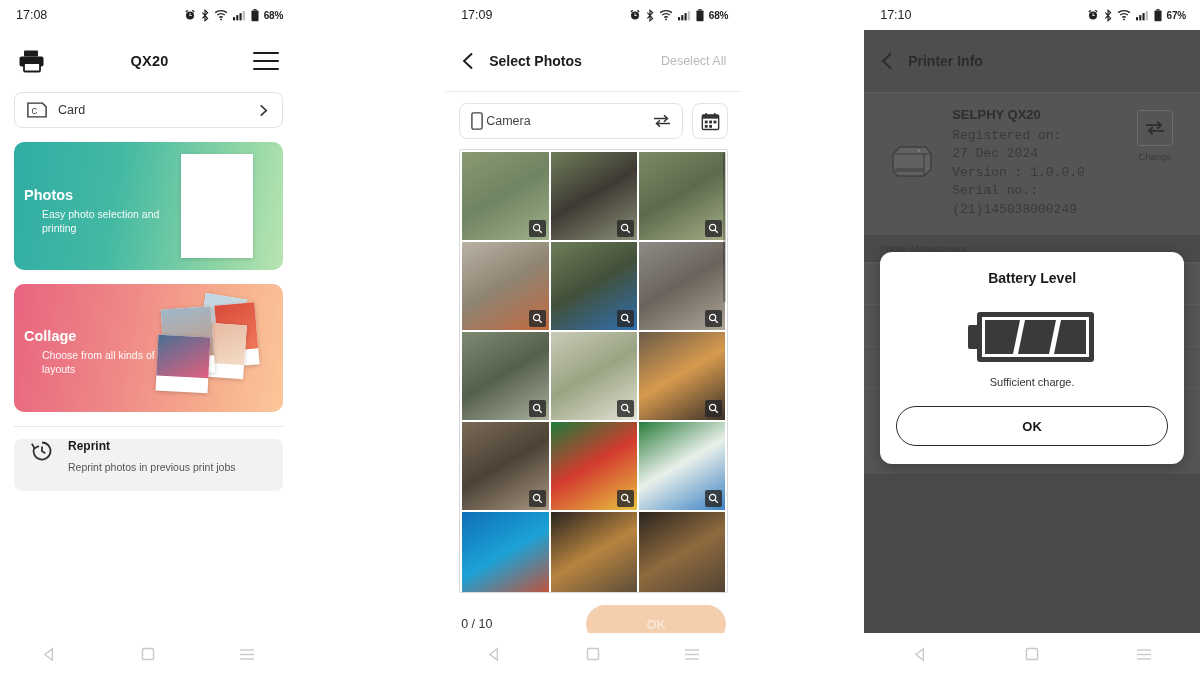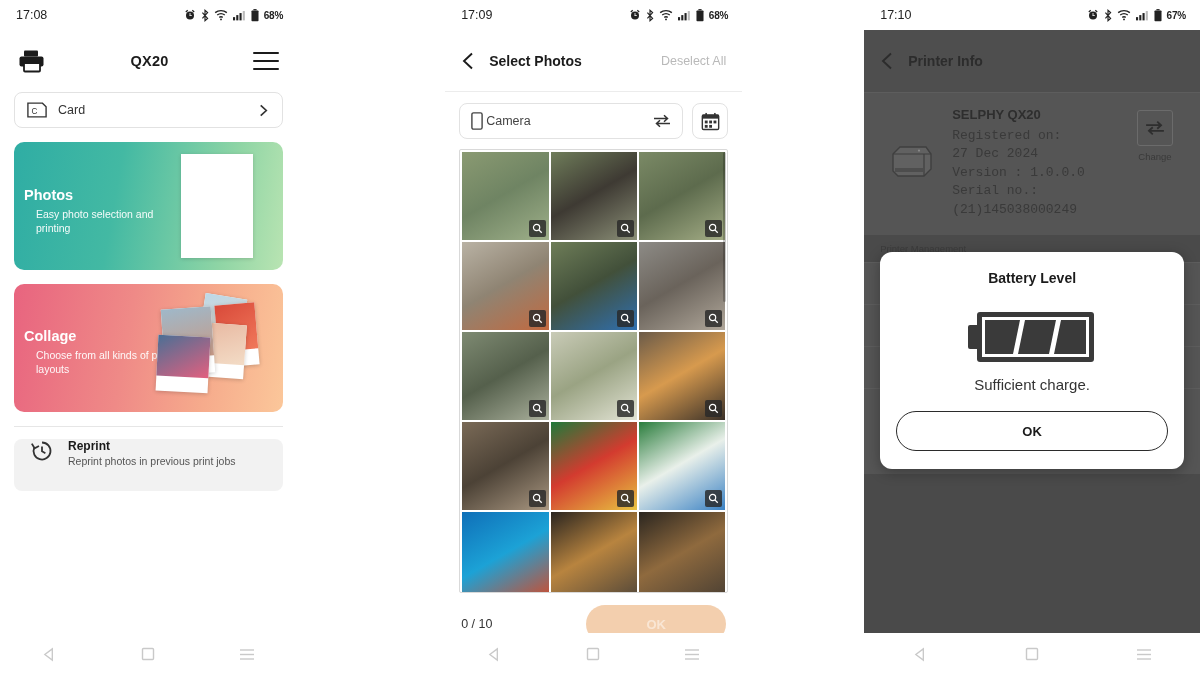--- a/index.html
+++ b/index.html
@@ -43,21 +43,21 @@
   }
   .card-row .label { font-size: 12.5px; color: #333; flex: 1; }
 
   .tile {
     position: relative; margin: 14px 14px 0 14px; height: 128px;
     border-radius: 10px; overflow: hidden;
   }
   .tile.photos { background: linear-gradient(100deg,#2fada4 0%,#43b9a3 38%,#8fd5a5 78%,#b9e4b2 100%); }
   .tile.collage { background: linear-gradient(100deg,#e8647f 0%,#ef8a87 42%,#f6ab8c 72%,#fbc79a 100%); }
   .tile .t-title { position: absolute; left: 10px; font-size: 14.5px; font-weight: 700; color: #fff; }
-  .tile .t-sub { position: absolute; left: 22px; font-size: 10.5px; color: #fff; line-height: 1.35; width: 150px; opacity: .95; }
+  .tile .t-sub { position: absolute; left: 28px; font-size: 10.5px; color: #fff; line-height: 1.35; width: 150px; opacity: .95; }
   .tile.photos .t-title { top: 45px; }
   .tile.photos .t-sub { top: 65px; }
   .tile.collage .t-title { top: 44px; }
   .tile.collage .t-sub { top: 64px; }
 
   .beach {
     position: absolute; right: 30px; top: 12px; width: 72px; height: 104px;
     background: #fff; box-shadow: 0 1px 4px rgba(0,0,0,.16);
   }
   .beach .sky { height: 38%; background: linear-gradient(180deg,#9ecff0,#bfe1f4); }
@@ -70,21 +70,21 @@
   .cp { position: absolute; background: #fff; box-shadow: 0 1px 4px rgba(0,0,0,.2); }
   .cp i { display: block; width: 100%; height: 74%; }
 
   .divider { margin: 14px 14px 0 14px; height: 1px; background: #e6e6e6; }
 
   .reprint {
     margin: 12px 14px 0 14px; height: 52px; background: #f2f2f2; border-radius: 8px;
     display: flex; align-items: flex-start; padding: 0 16px; gap: 14px;
   }
   .reprint .txt .r1 { font-size: 12px; font-weight: 700; color: #1b1b1b; }
-  .reprint .txt .r2 { font-size: 10.5px; color: #555; margin-top: 2px; }
+  .reprint .txt .r2 { font-size: 10.5px; color: #555; margin-top: 8px; }
 
   
   .p2-header {
     height: 62px; display: flex; align-items: center; padding: 0 16px; gap: 14px;
     border-bottom: 1px solid #ececec;
   }
   .p2-title { font-size: 14px; font-weight: 700; color: #1b1b1b; flex: 1; }
   .deselect { font-size: 12.5px; color: #b9b9b9; }
 
   .srcbar { display: flex; align-items: center; gap: 9px; padding: 11px 14px 10px 14px; }
@@ -133,21 +133,21 @@
   .mgmt-row { background: #555555; height: 42px; display: flex; align-items: center; padding: 0 16px; font-size: 12px; color: #3a3a3a; border-top: 1px solid #5d5d5d; }
   .reg-row { background: #555555; height: 44px; display: flex; align-items: center; padding: 0 16px; font-size: 12.5px; color: #c8c8c8; }
 
   .dialog {
     position: absolute; left: 16px; right: 16px; top: 222px;
     background: #fff; border-radius: 12px; padding: 18px 16px 18px 16px;
     box-shadow: 0 3px 14px rgba(0,0,0,.3); z-index: 5;
   }
   .dlg-title { text-align: center; font-size: 14px; font-weight: 700; color: #1b1b1b; }
   .batt { display: flex; justify-content: center; margin: 22px 0 10px 0; }
-  .dlg-msg { text-align: center; font-size: 15px; color: #333; margin-bottom: 18px; }
+  .dlg-msg { text-align: center; font-size: 11px; color: #333; margin-bottom: 18px; }
   .dlg-ok { height: 40px; border: 1.4px solid #2b2b2b; border-radius: 20px; display: flex; align-items: center; justify-content: center; font-size: 13px; font-weight: 700; color: #1b1b1b; }
 
   
   .navbar { position: absolute; bottom: 0; left: 0; right: 0; height: 42px; display: flex; align-items: center; justify-content: space-around; background: #fff; }
 </style>
 </head>
 <body>
 
 <div class="stage">
 

